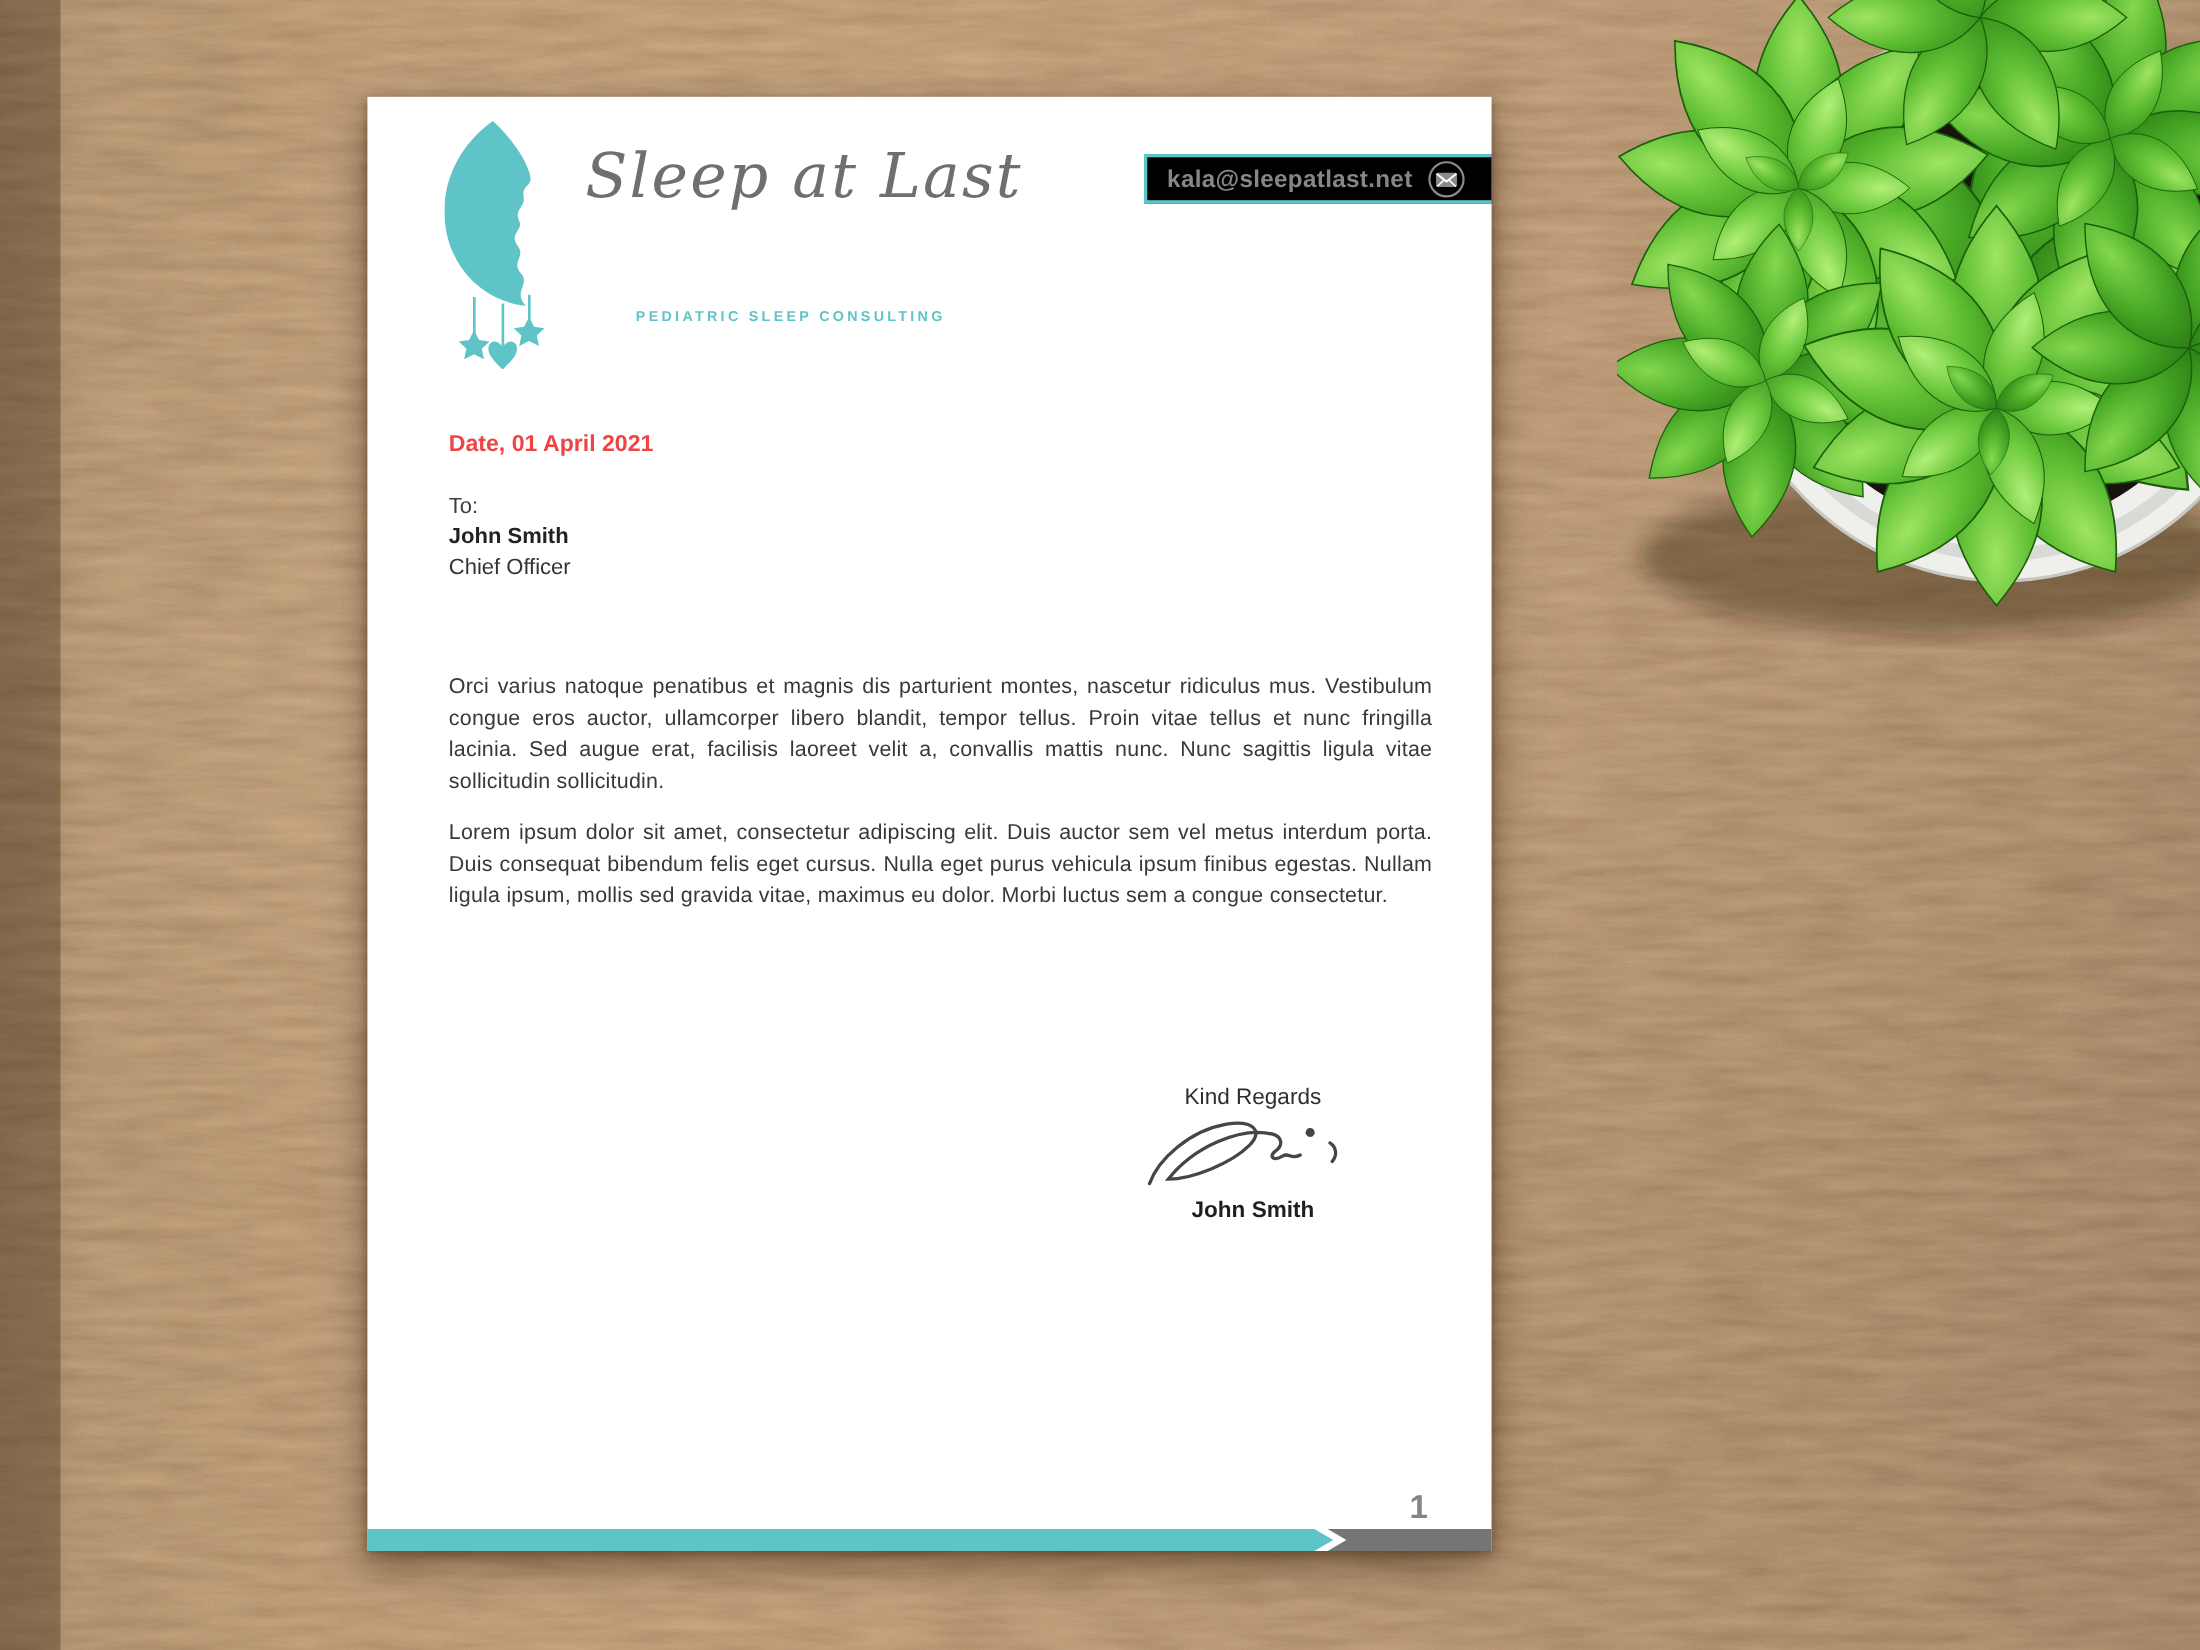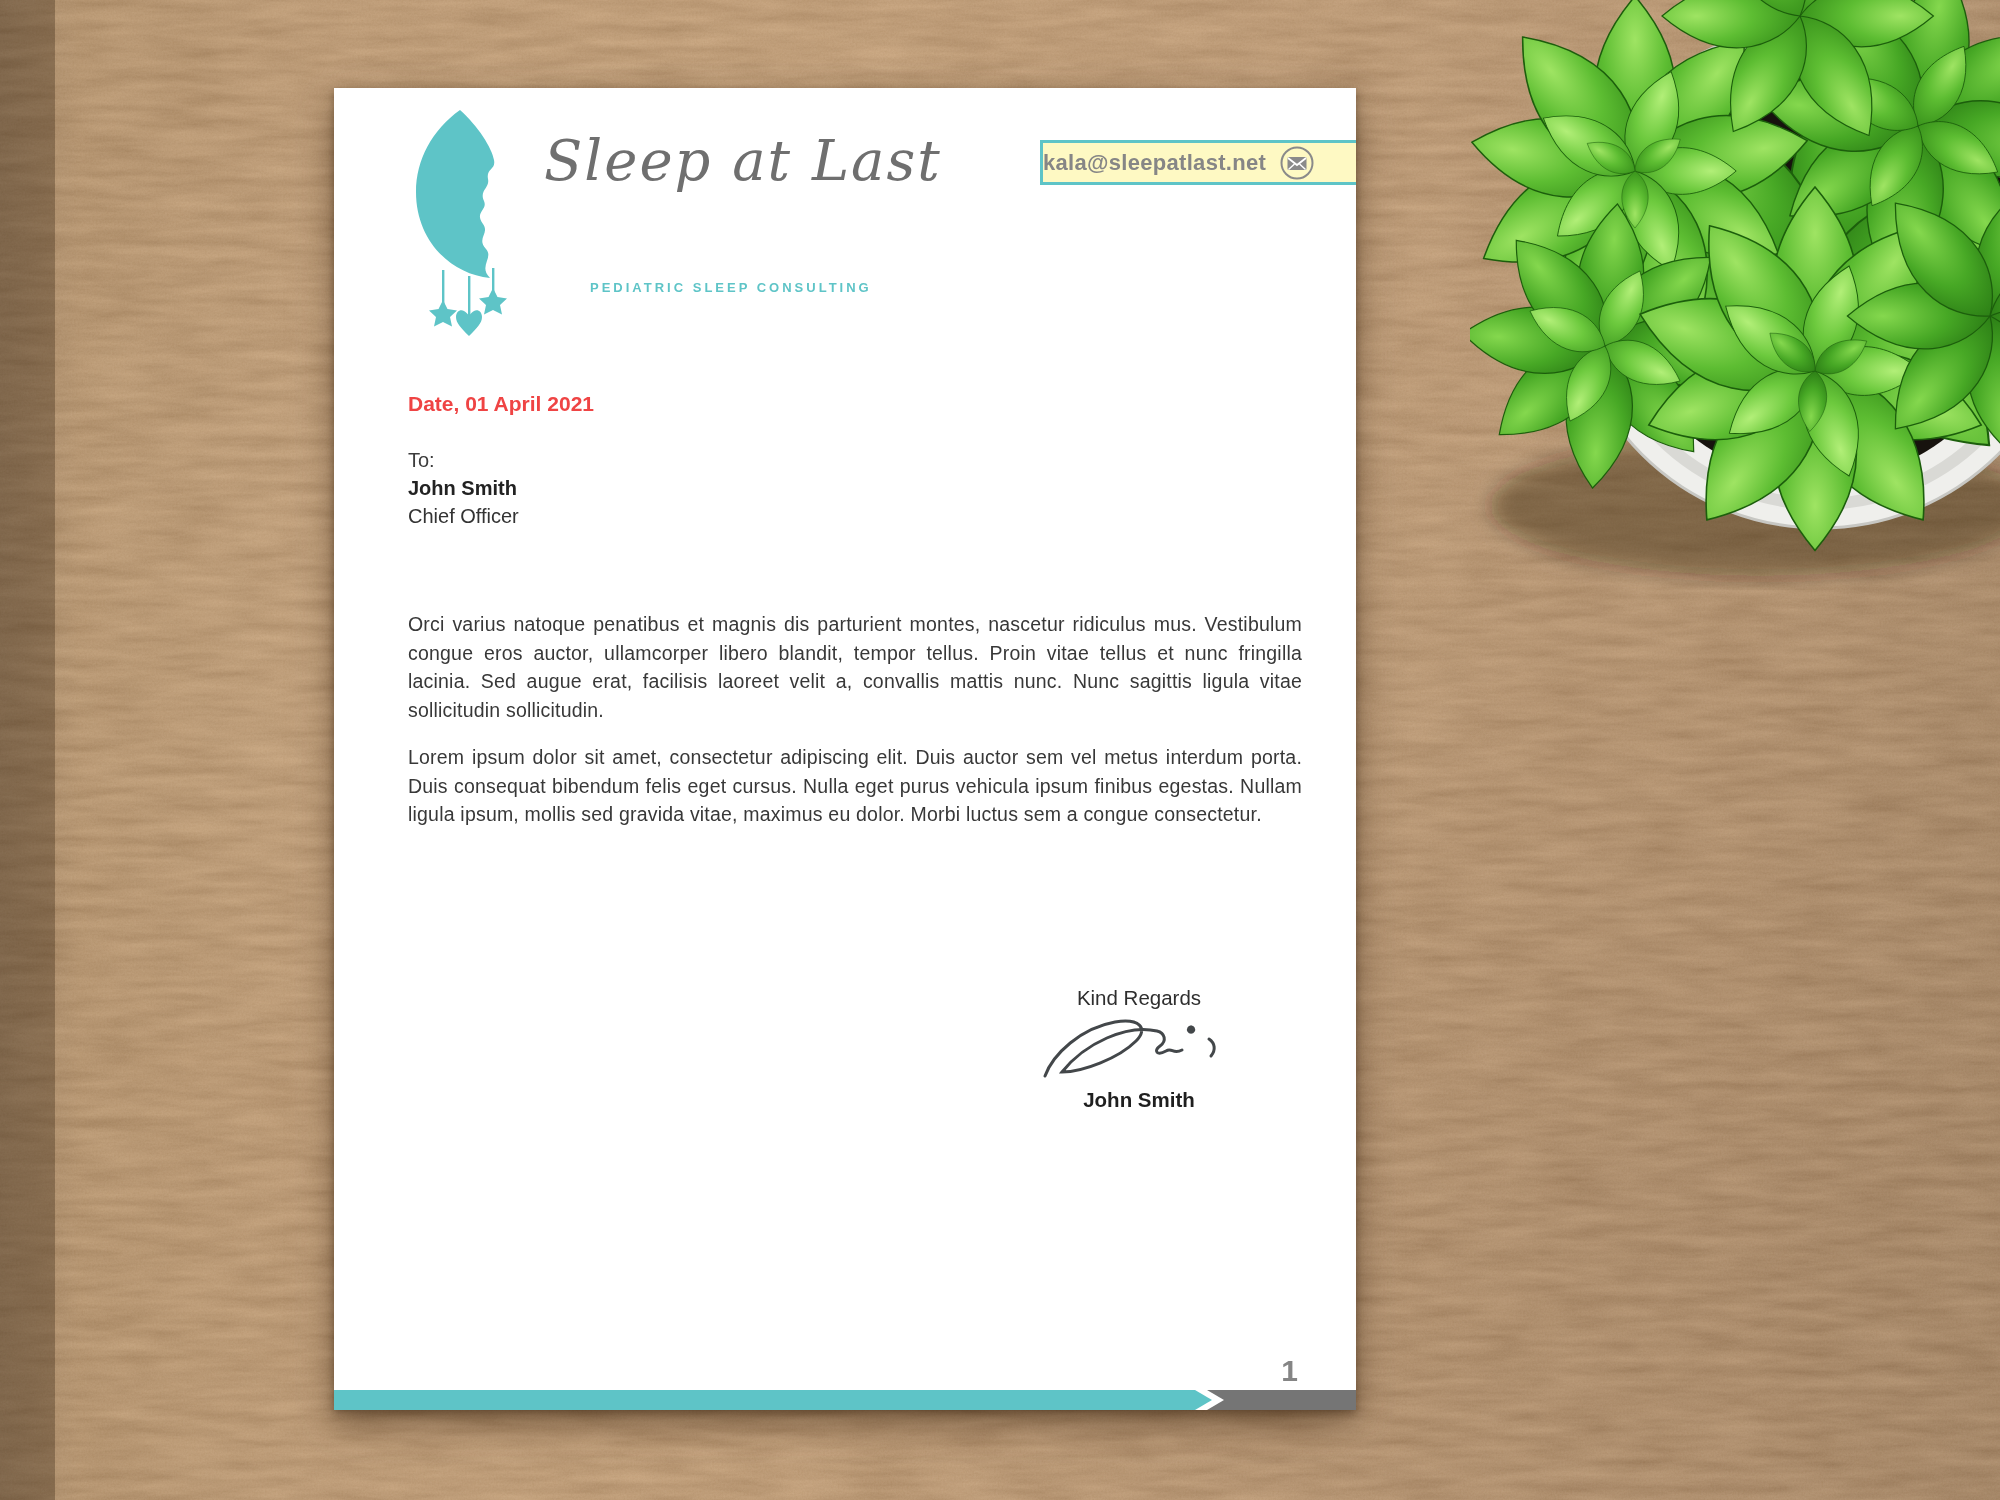--- a/index.html
+++ b/index.html
@@ -15,38 +15,38 @@
   .noise-layer { position:absolute; inset:0; z-index:1; pointer-events:none; }
 
   
   .paper {
     position:absolute; left:334px; top:88px; width:1022px; height:1322px;
     background:#ffffff; z-index:2;
     box-shadow: 0 14px 34px rgba(50,28,10,0.50), 0 3px 8px rgba(50,28,10,0.40);
   }
 
   
-  .logo-block { position:absolute; left:80px; top:18px; width:420px; height:230px; }
+  .logo-block { position:absolute; left:68px; top:18px; width:420px; height:230px; }
   .moon-svg { position:absolute; left:2px; top:2px; }
   .brand-name {
     position:absolute; left:130px; top:22px;
     font-family:"DejaVu Serif", serif; font-style:italic; font-weight:400;
     font-size:56px; color:#6f6f6f; letter-spacing:2px; white-space:nowrap;
   }
   .brand-tagline {
     position:absolute; left:176px; top:174px;
     font-size:13px; font-weight:600; letter-spacing:3px; color:#5ec4c7; white-space:nowrap;
   }
 
   
   .email-box {
     position:absolute; left:706px; top:52px; width:316px; height:45px;
     border:3px solid #5ec4c7; border-right:none;
-    display:flex; align-items:center; gap:14px; 
-    background:#fef9c3;
+    display:flex; align-items:center; gap:14px; padding-left:18px;
+    background:#000000;
   }
   .email-text { font-size:22px; font-weight:700; color:#868686; letter-spacing:0.3px; }
   .envelope-badge { width:34px; height:34px; flex:0 0 auto; }
 
   
   .date-line { position:absolute; left:74px; top:304px; font-size:21px; font-weight:700; color:#ef4444; }
   .recipient-block { position:absolute; left:74px; top:358px; font-size:20px; line-height:28px; color:#3c3c3c; }
   .recipient-name { font-weight:700; color:#222; }
   .recipient-title { color:#333; }
 

